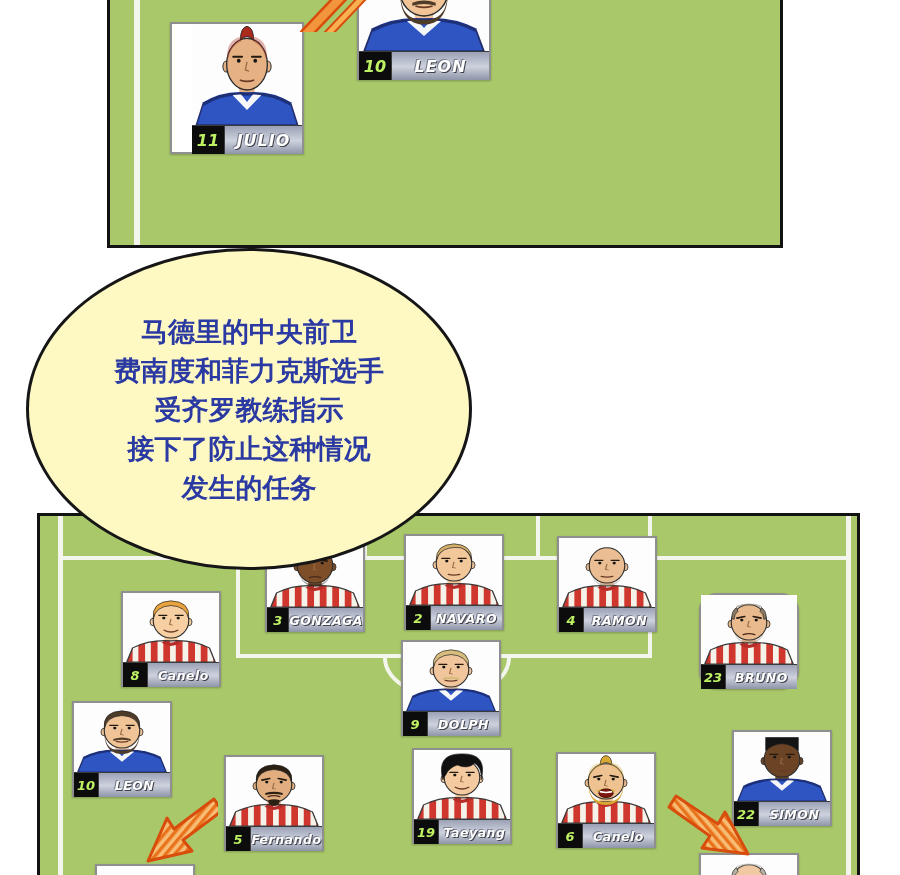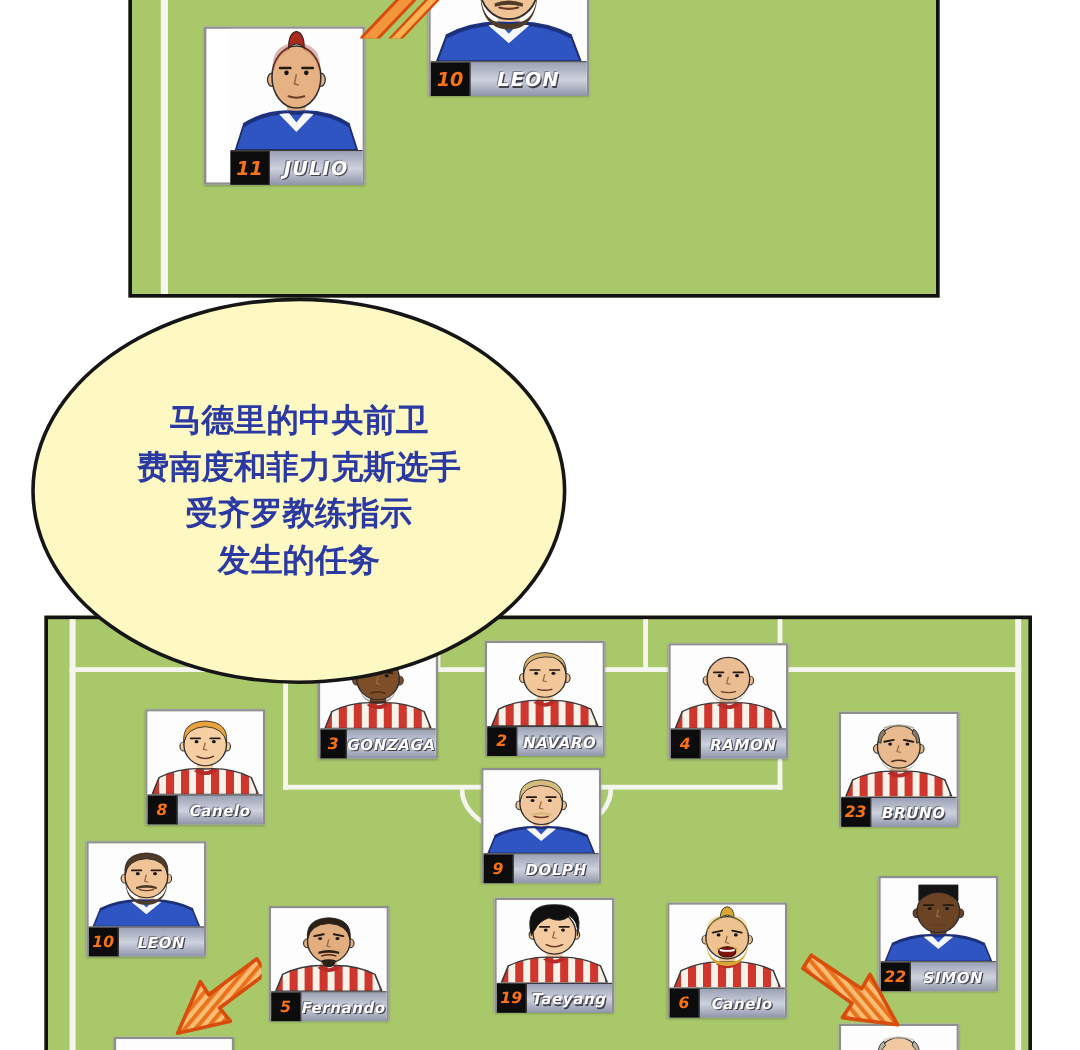--- a/index.html
+++ b/index.html
@@ -11,21 +11,21 @@
   .fline{position:absolute;background:#f4f6ee;z-index:1;}
   .arc{position:absolute;border:4px solid #f4f6ee;border-top:none;
        border-radius:0 0 60px 60px / 0 0 40px 40px;z-index:1;}
   
   .card{position:absolute;background:#fff;border:2px solid #8f8f8f;box-sizing:border-box;
         z-index:3;box-shadow:0 1px 2px rgba(0,0,0,.25);}
   .portrait{width:100%;background:#fdfdfd;overflow:hidden;}
   .portrait svg{display:block;width:100%;height:100%;}
   .plate{display:flex;border-top:1px solid #3c3c3c;box-sizing:border-box;
          background:linear-gradient(180deg,#9ba1b5 0%,#ced2de 52%,#8e95a8 100%);}
-  .num{background:#0c0c0c;color:#f97316;display:flex;align-items:center;justify-content:center;
+  .num{background:#0c0c0c;color:#bef264;display:flex;align-items:center;justify-content:center;
        font-weight:bold;font-style:italic;border-right:1px solid #3c3c3c;}
   .pname{flex:1;display:flex;align-items:center;justify-content:center;color:#fff;
          font-weight:bold;font-style:italic;letter-spacing:.5px;
          text-shadow:1px 1px 0 #41414b, -1px -1px 0 #7a7f90;}
   .card-sm{width:100px;height:96px;}
   .card-sm .portrait{height:69px;}
   .card-sm .plate{height:25px;}
   .card-sm .num{width:24px;font-size:13px;}
   .card-sm .pname{font-size:12.5px;}
   .card-lg{width:134px;height:132px;}
@@ -85,20 +85,21 @@
           <rect width="3.4" height="7" fill="#e8731c"></rect>
       </pattern>
     </defs>
     <path d="M10,4 L52,32 L59,20 L82,62 L36,56 L44,44 L3,15 Z" fill="url(#hatchR)" stroke="#d84c0c" stroke-width="3" stroke-linejoin="round"></path>
   </svg>
 
   <div id="bubble">
     <p>马德里的中央前卫</p>
     <p>费南度和菲力克斯选手</p>
     <p>受齐罗教练指示</p>
+    <p>接下了防止这种情况</p>
     <p>发生的任务</p>
   </div>
 
 <div class="card card-lg" style="left: 170px; top: 22px; padding-left: 20px;">
     <div class="portrait">
         <svg viewBox="0 0 100 88" preserveAspectRatio="none">
           <rect x="43" y="46" width="14" height="20" fill="#e6b283"></rect>
           <path d="M4,88 L10,70 Q28,59 50,61 Q72,59 90,70 L96,88 Z" fill="#2e55c2"></path>
           <path d="M10,70 Q28,59 50,61 Q72,59 90,70" fill="none" stroke="#19348c" stroke-width="3"></path>
           <path d="M37,62 L50,75 L63,62 L56.5,60 L50,68 L43.5,60 Z" fill="#f5f7fb"></path>
@@ -283,21 +284,21 @@
           <circle cx="57.5" cy="32" r="1.7" fill="#151515"></circle>
           <path d="M50,33 L48.5,40 L51.8,41" fill="none" stroke="#9a6a42" stroke-width="1.2"></path>
           <path d="M43,47.5 Q50,52 57,47.5" fill="none" stroke="#6a3a26" stroke-width="1.6" stroke-linecap="round"></path>
         </svg>
       </div>
     <div class="plate">
       <span class="num">8</span>
       <span class="pname">Canelo</span>
     </div>
   </div>
-    <div class="card card-sm" style="left: 699px; top: 593px;">
+    <div class="card card-sm" style="left: 699px; top: 593px; border-radius: 18px;">
     <div class="portrait">
         <svg viewBox="0 0 100 88" preserveAspectRatio="none">
           <rect x="43" y="46" width="14" height="20" fill="#e8ba8e"></rect>
           <clipPath id="cp6">
             <path d="M4,88 L10,70 Q28,59 50,61 Q72,59 90,70 L96,88 Z"></path>
           </clipPath>
           <g clip-path="url(#cp6)">
             <rect x="0" y="56" width="100" height="32" fill="#f5f2ea"></rect>
             <rect x="3" y="56" width="7" height="32" fill="#cf372e"></rect>
             <rect x="16" y="56" width="7" height="32" fill="#cf372e"></rect>

